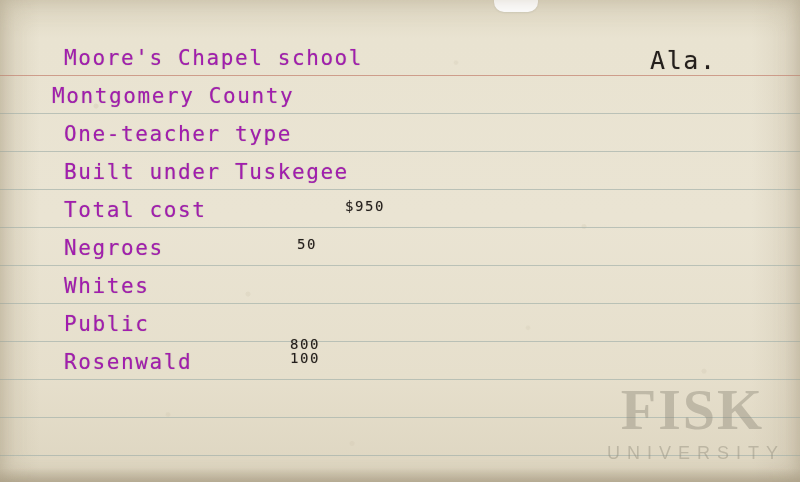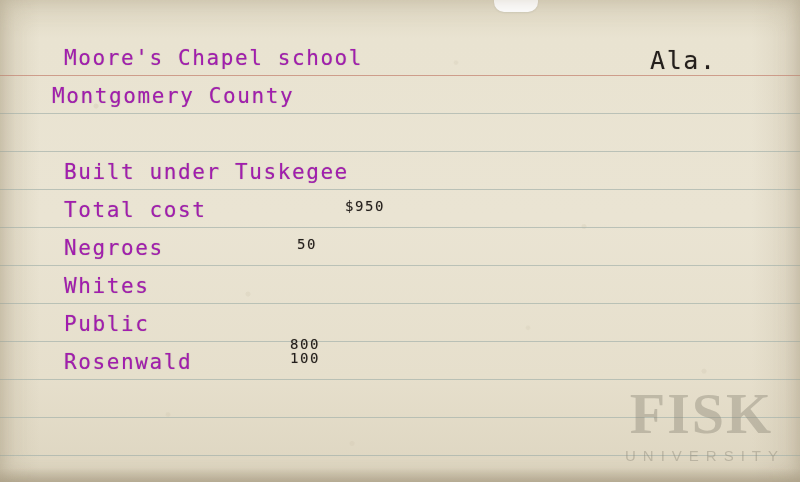--- a/index.html
+++ b/index.html
@@ -135,21 +135,21 @@
     font-family: "Liberation Serif", serif;
     font-weight: bold;
     font-size: 58px;
     letter-spacing: 2px;
     color: #8d8878;
     line-height: 0.95;
     display: block;
   }
   .wm-sub {
     font-family: "Liberation Sans", sans-serif;
-    font-size: 15px;
+    font-size: 18px;
     letter-spacing: 7px;
     color: #8d8878;
     display: block;
     margin-top: 6px;
     margin-right: -7px;
   }
 </style>
 </head>
 <body>
 
@@ -170,20 +170,21 @@
     <div class="rule" style="top:379px;"></div>
     <div class="rule" style="top:417px;"></div>
     <div class="rule" style="top:455px;"></div>
   </div>
 
   <div class="notch"></div>
 
   <div class="typed">
     <div class="line" style="left:64px; top:46px;">Moore's Chapel school</div>
     <div class="line" style="left:52px; top:84px;">Montgomery County</div>
+    <div class="line" style="left:64px; top:122px;">One-teacher type</div>
     <div class="line" style="left:64px; top:160px;">Built under Tuskegee</div>
     <div class="line" style="left:64px; top:198px;">Total cost</div>
     <div class="line" style="left:64px; top:236px;">Negroes</div>
     <div class="line" style="left:64px; top:274px;">Whites</div>
     <div class="line" style="left:64px; top:312px;">Public</div>
     <div class="line" style="left:64px; top:350px;">Rosenwald</div>
 
     <div class="val" style="left:345px; top:198px;">$950</div>
     <div class="val" style="left:297px; top:236px;">50</div>
     <div class="val" style="left:290px; top:312px;margin-top:24px;">800</div>

